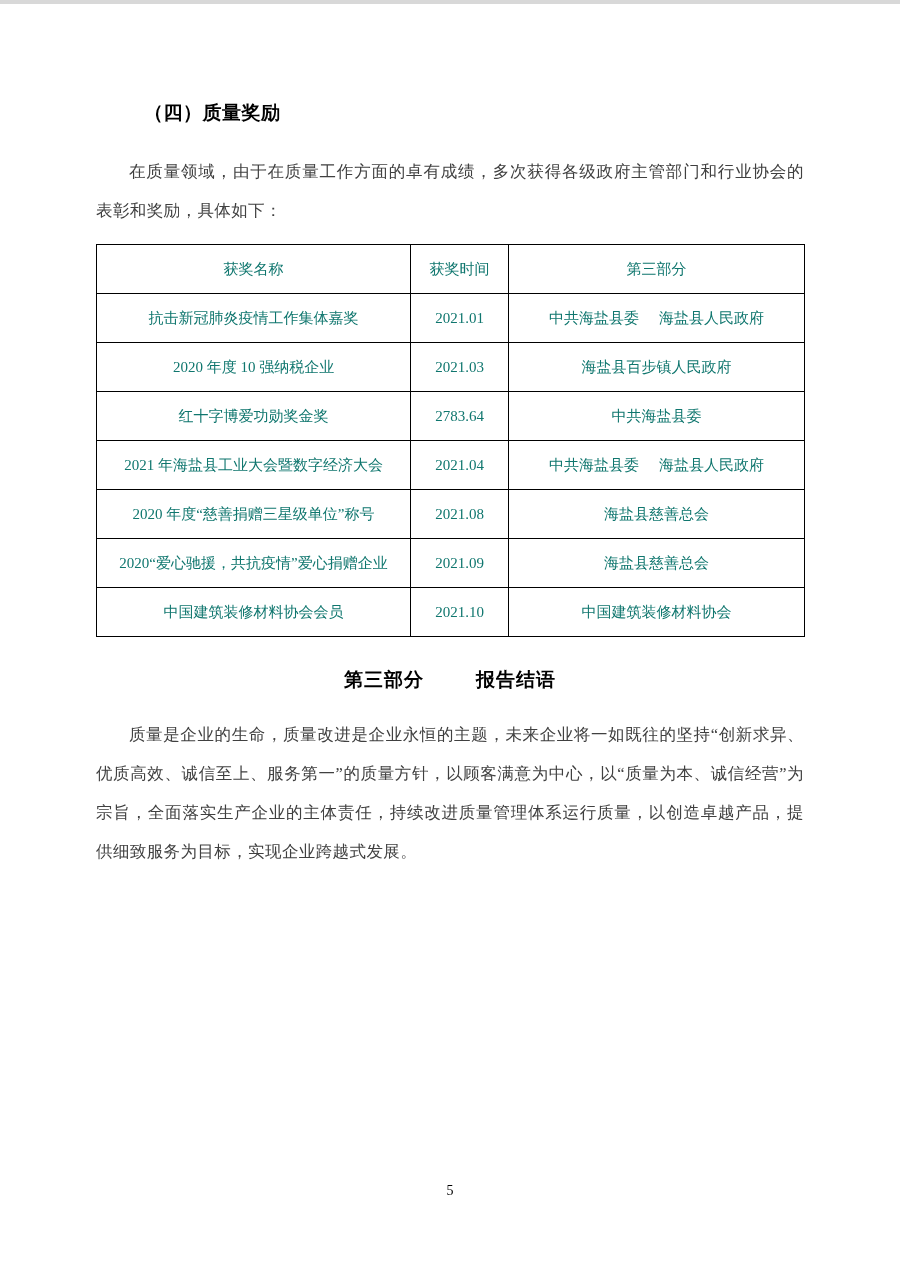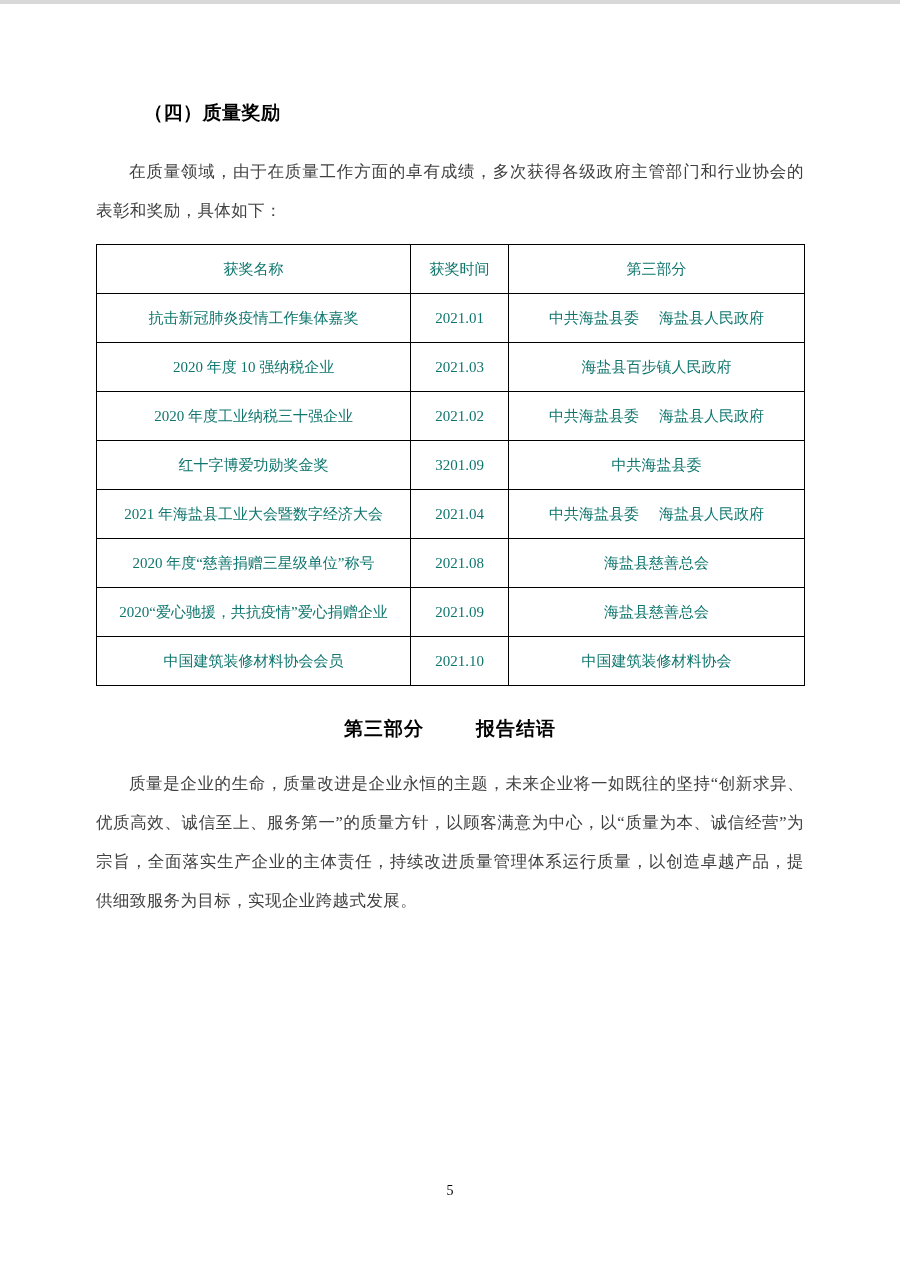--- a/index.html
+++ b/index.html
@@ -117,27 +117,22 @@
             <td>抗击新冠肺炎疫情工作集体嘉奖</td>
             <td>2021.01</td>
             <td class="dept-two"><span>中共海盐县委</span><span class="gap"></span><span>海盐县人民政府</span></td>
           </tr>
           <tr>
             <td>2020 年度 10 强纳税企业</td>
             <td>2021.03</td>
             <td>海盐县百步镇人民政府</td>
           </tr>
           <tr>
-            <td>2020 年度工业纳税三十强企业</td>
-            <td>2021.02</td>
-            <td class="dept-two"><span>中共海盐县委</span><span class="gap"></span><span>海盐县人民政府</span></td>
-          </tr>
-          <tr>
             <td>红十字博爱功勋奖金奖</td>
-            <td>3201.09</td>
+            <td>2783.64</td>
             <td>中共海盐县委</td>
           </tr>
           <tr>
             <td>2021 年海盐县工业大会暨数字经济大会</td>
             <td>2021.04</td>
             <td class="dept-two"><span>中共海盐县委</span><span class="gap"></span><span>海盐县人民政府</span></td>
           </tr>
           <tr>
             <td>2020 年度“慈善捐赠三星级单位”称号</td>
             <td>2021.08</td>

